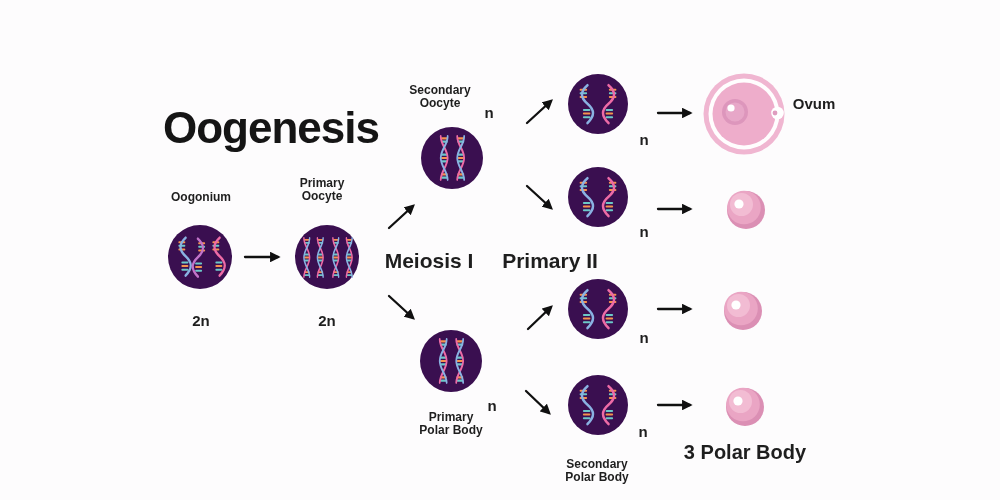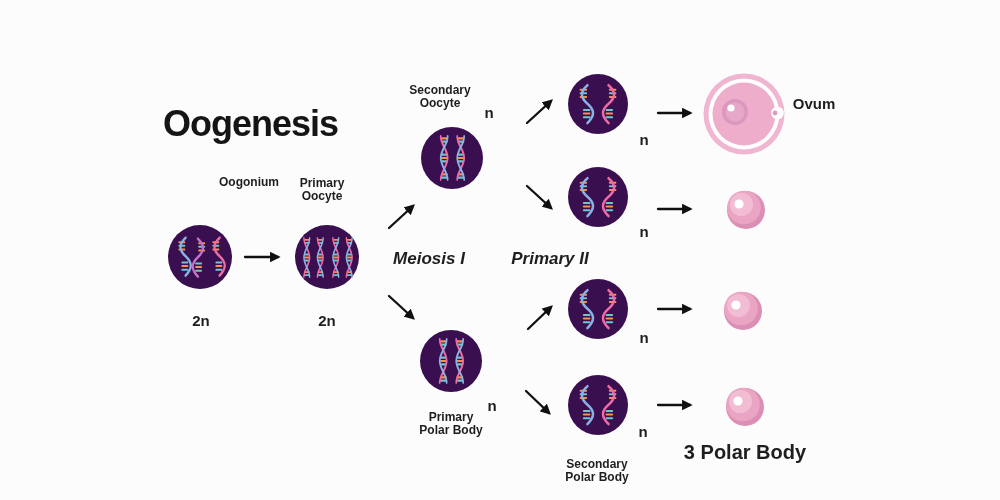--- a/index.html
+++ b/index.html
@@ -7,32 +7,32 @@
     width: 1000px; height: 500px;
     background: #fdfcfd;
     font-family: "Liberation Sans", sans-serif;
     position: relative;
     overflow: hidden;
     color: #1e1e1e;
   }
   svg.canvas { position: absolute; left: 0; top: 0; }
   .title {
     position: absolute; left: 163px; top: 106px;
-    font-size: 36px; font-weight: 800; letter-spacing: -1px;
+    font-size: 44px; font-weight: 800; letter-spacing: -1px;
     color: #151515; line-height: 1;
   }
   .lbl {
     position: absolute;
     transform: translateX(-50%);
     font-weight: 700; text-align: center;
     line-height: 1.08; white-space: nowrap; color: #1e1e1e;
   }
   .s14 { font-size: 12px; }
   .s15 { font-size: 15px; }
-  .s155 { font-size: 17px; font-style: italic; }
+  .s155 { font-size: 21px; }
   .s17 { font-size: 20px; font-weight: 800; }
   .lbl span { display: block; }
 </style>
 </head>
 <body>
 
 <svg class="canvas" width="1000" height="500" viewBox="0 0 1000 500">
   <defs>
     <marker id="ah" viewBox="0 0 10 10" refX="7.5" refY="5" markerWidth="4.6" markerHeight="4.6" orient="auto-start-reverse">
       <path d="M0 0 L10 5 L0 10 z" fill="#101010"></path>
@@ -193,21 +193,21 @@
   <g>
     <circle cx="745" cy="407" r="19" fill="#db8fb4"></circle>
     <circle cx="743" cy="404.5" r="16.8" fill="#eaa5c4"></circle>
     <circle cx="740.5" cy="401.5" r="11.5" fill="#f2bcd3"></circle>
     <circle cx="738" cy="401" r="4.6" fill="#ffffff"></circle>
   </g>
 </svg>
 
 <div class="title">Oogenesis</div>
 
-<div class="lbl s14" style="left:201px; top:176px;margin-left:48px;">
+<div class="lbl s14" style="left:201px; top:191px;">
   <span>Oogonium</span>
 </div>
 <div class="lbl s15" style="left:201px; top:313px;">2n</div>
 
 <div class="lbl s14" style="left:322px; top:177px;">
   <span>Primary</span>
   <span>Oocyte</span>
 </div>
 <div class="lbl s15" style="left:327px; top:313px;">2n</div>
 

